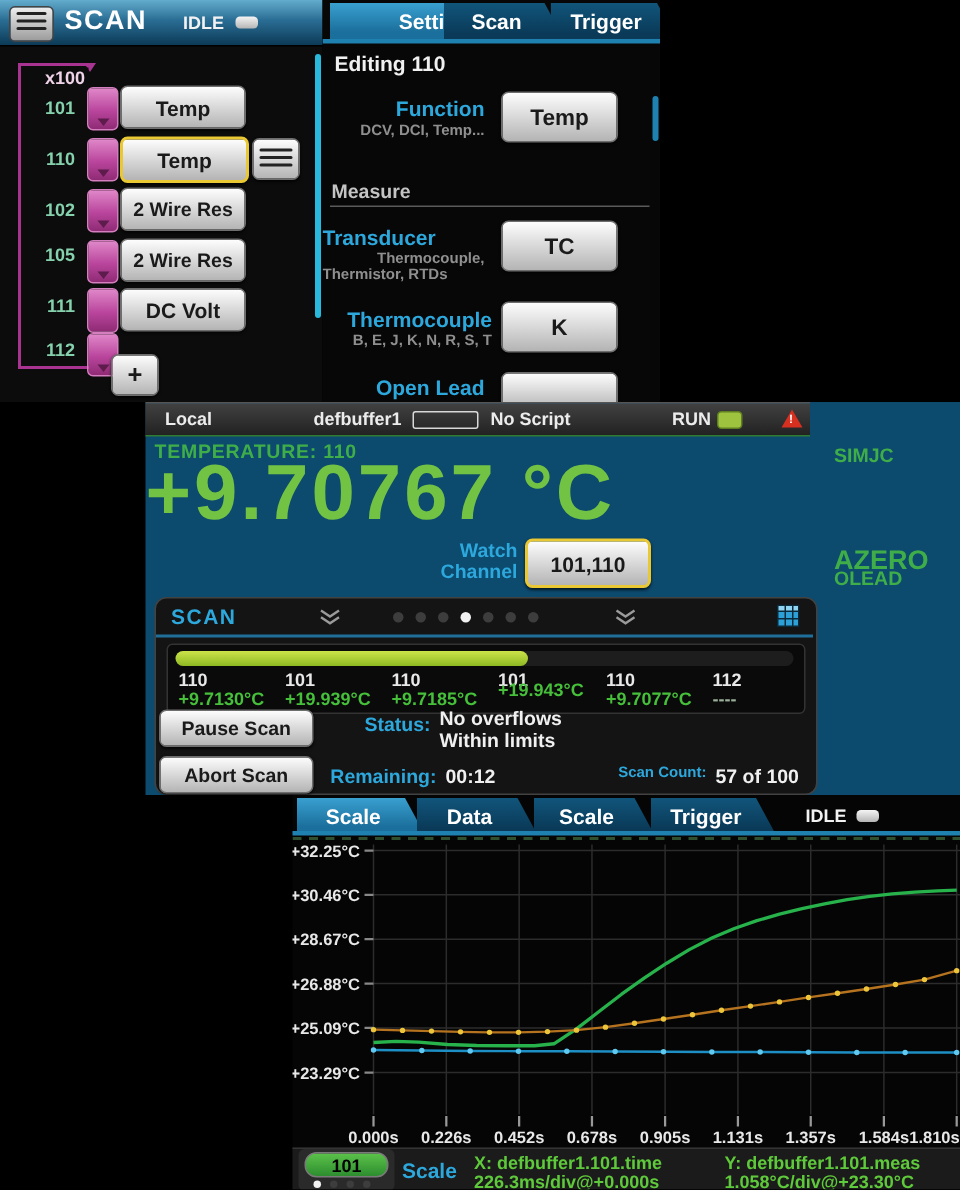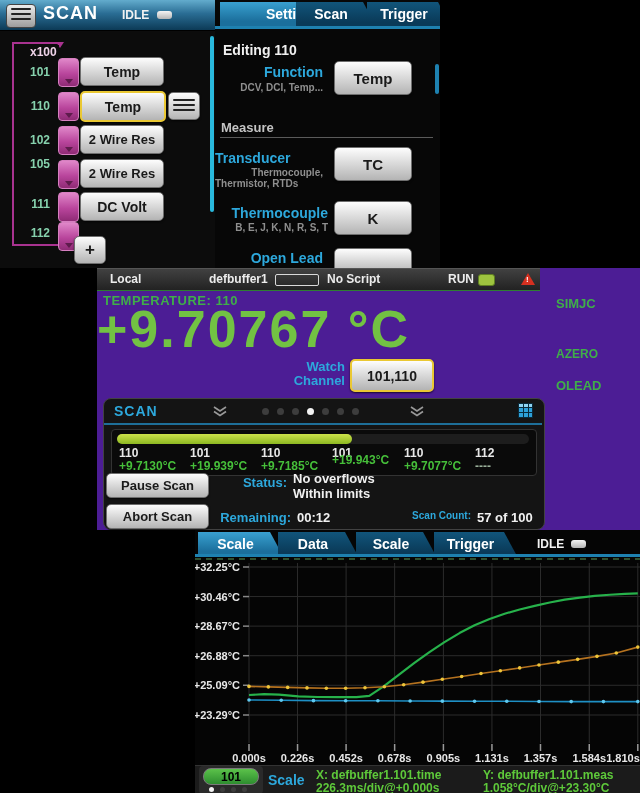--- a/index.html
+++ b/index.html
@@ -77,21 +77,21 @@
         <i></i>
         <i></i>
       </div>
 
     <div class="abs chnum" style="left:16px;top:133px;">102</div>
     <div class="badge" style="left:58px;top:126px;height:27px;">
         <span class="chv"></span>
       </div>
     <div class="btn" style="left:80px;top:125px;width:82px;height:27px;font-size:13px;">2 Wire Res</div>
 
-    <div class="abs chnum" style="left:16px;top:157px;">105</div>
+    <div class="abs chnum" style="left:16px;top:163px;">105</div>
     <div class="badge" style="left:58px;top:160px;height:27px;">
         <span class="chv"></span>
       </div>
     <div class="btn" style="left:80px;top:159px;width:82px;height:27px;font-size:13px;">2 Wire Res</div>
 
     <div class="abs chnum" style="left:16px;top:197px;">111</div>
     <div class="badge" style="left:58px;top:192px;height:28px;"></div>
     <div class="btn" style="left:80px;top:192px;width:82px;height:27px;font-size:14px;">DC Volt</div>
 
     <div class="abs chnum" style="left:16px;top:226px;">112</div>
@@ -102,21 +102,21 @@
     <div class="btn" style="left:74px;top:236px;width:30px;height:26px;font-size:17px;">+</div>
     <div class="abs" style="left:210px;top:36px;width:4px;height:176px;background:#29b9dd;border-radius:2px;"></div>
   </div>
 
   <div class="abs" style="left:215px;top:0;width:225px;height:268px;background:#070707;overflow:hidden;">
     <div class="tab tab-on" style="left:5px;width:75px;padding-left:36px;">Settings</div>
     <div class="tab tab-off" style="left:81px;width:70px;">Scan</div>
     <div class="tab tab-off" style="left:152px;width:74px;">Trigger</div>
     <div class="tabline" style="left:0;top:26px;width:225px;"></div>
 
-    <div class="abs bold" style="left:8px;top:34px;font-size:14px;color:#f0f0f0;margin-top:8px;">Editing 110</div>
+    <div class="abs bold" style="left:8px;top:34px;font-size:14px;color:#f0f0f0;">Editing 110</div>
 
     <div class="abs bluelab" style="left:0;top:64px;width:108px;text-align:right;font-size:14px;">Function</div>
     <div class="abs sub" style="left:0;top:82px;width:108px;text-align:right;">DCV, DCI, Temp...</div>
     <div class="btn" style="left:119px;top:61px;width:76px;height:32px;font-size:15px;">Temp</div>
     <div class="abs" style="left:220px;top:64px;width:4px;height:30px;background:#1e81b0;border-radius:2px;"></div>
 
     <div class="abs bold" style="left:6px;top:120px;font-size:13px;color:#c4c4c4;">Measure</div>
     <div class="abs" style="left:5px;top:137px;width:213px;height:1px;background:#5a5a5a;"></div>
 
     <div class="abs bluelab" style="left:0;top:150px;width:108px;font-size:14px;">Transducer</div>
@@ -125,39 +125,39 @@
     <div class="btn" style="left:119px;top:147px;width:76px;height:32px;font-size:15px;">TC</div>
 
     <div class="abs bluelab" style="left:0;top:205px;width:113px;text-align:right;font-size:14px;">Thermocouple</div>
     <div class="abs sub" style="left:0;top:222px;width:113px;text-align:right;">B, E, J, K, N, R, S, T</div>
     <div class="btn" style="left:119px;top:201px;width:76px;height:32px;font-size:15px;">K</div>
 
     <div class="abs bluelab" style="left:0;top:250px;width:108px;text-align:right;font-size:14px;">Open Lead</div>
     <div class="btn" style="left:119px;top:248px;width:76px;height:24px;"></div>
   </div>
 
-  <div class="abs" style="left:97px;top:268px;width:543px;height:262px;background:#4c1d95;">
+  <div class="abs" style="left:97px;top:268px;width:543px;height:262px;background:#0c4a6e;">
     <div class="abs" style="left:0;top:0;width:443px;height:21px;background:linear-gradient(180deg,#414141,#222);border-top:1px solid #555;">
       <span class="abs bold" style="left:13px;top:3px;font-size:12px;color:#ececec;">Local</span>
       <span class="abs bold" style="left:112px;top:3px;font-size:12px;color:#ececec;">defbuffer1</span>
       <span class="abs" style="left:178px;top:5px;width:42px;height:10px;border:1px solid #d8d8d8;border-radius:2px;"></span>
       <span class="abs bold" style="left:230px;top:3px;font-size:12px;color:#ececec;">No Script</span>
       <span class="abs bold" style="left:351px;top:3px;font-size:12px;color:#ececec;">RUN</span>
       <span class="abs statusicon" style="left:381px;top:5px;width:15px;height:10px;background:#9ec43f;border:1px solid #5f7f22;"></span>
       <span class="abs warn" style="left:424px;top:4px;">
           <span>!</span>
         </span>
     </div>
     <div class="abs" style="left:0;top:22px;width:443px;height:1px;background:#2e7d32;"></div>
 
     <div class="abs greentx" style="left:6px;top:25px;font-size:13px;letter-spacing:.5px;">TEMPERATURE: 110</div>
     <div class="abs bold" style="left:0px;top:31px;font-size:52px;color:#72c243;letter-spacing:2px;">+9.70767 °C</div>
 
     <div class="abs greentx" style="left:459px;top:28px;font-size:13px;">SIMJC</div>
-    <div class="abs greentx" style="left:459px;top:79px;font-size:12px;">AZERO</div>
+    <div class="abs greentx" style="left:459px;top:95px;font-size:18px;">AZERO</div>
     <div class="abs greentx" style="left:459px;top:110px;font-size:13px;">OLEAD</div>
 
     <div class="abs bluelab" style="left:150px;top:92px;width:98px;text-align:right;font-size:13px;line-height:14px;">
       <span>Watch</span><br>
       <span>Channel</span>
     </div>
     <div class="btn sel" style="left:253px;top:91px;width:80px;height:29px;font-size:14px;">101,110</div>
 
     <div class="abs" style="left:6px;top:130px;width:440px;height:130px;background:#141414;border:1px solid #424242;border-radius:8px;">
       <div class="abs bold" style="left:10px;top:4px;font-size:14px;color:#2da8dc;letter-spacing:1px;">SCAN</div>

